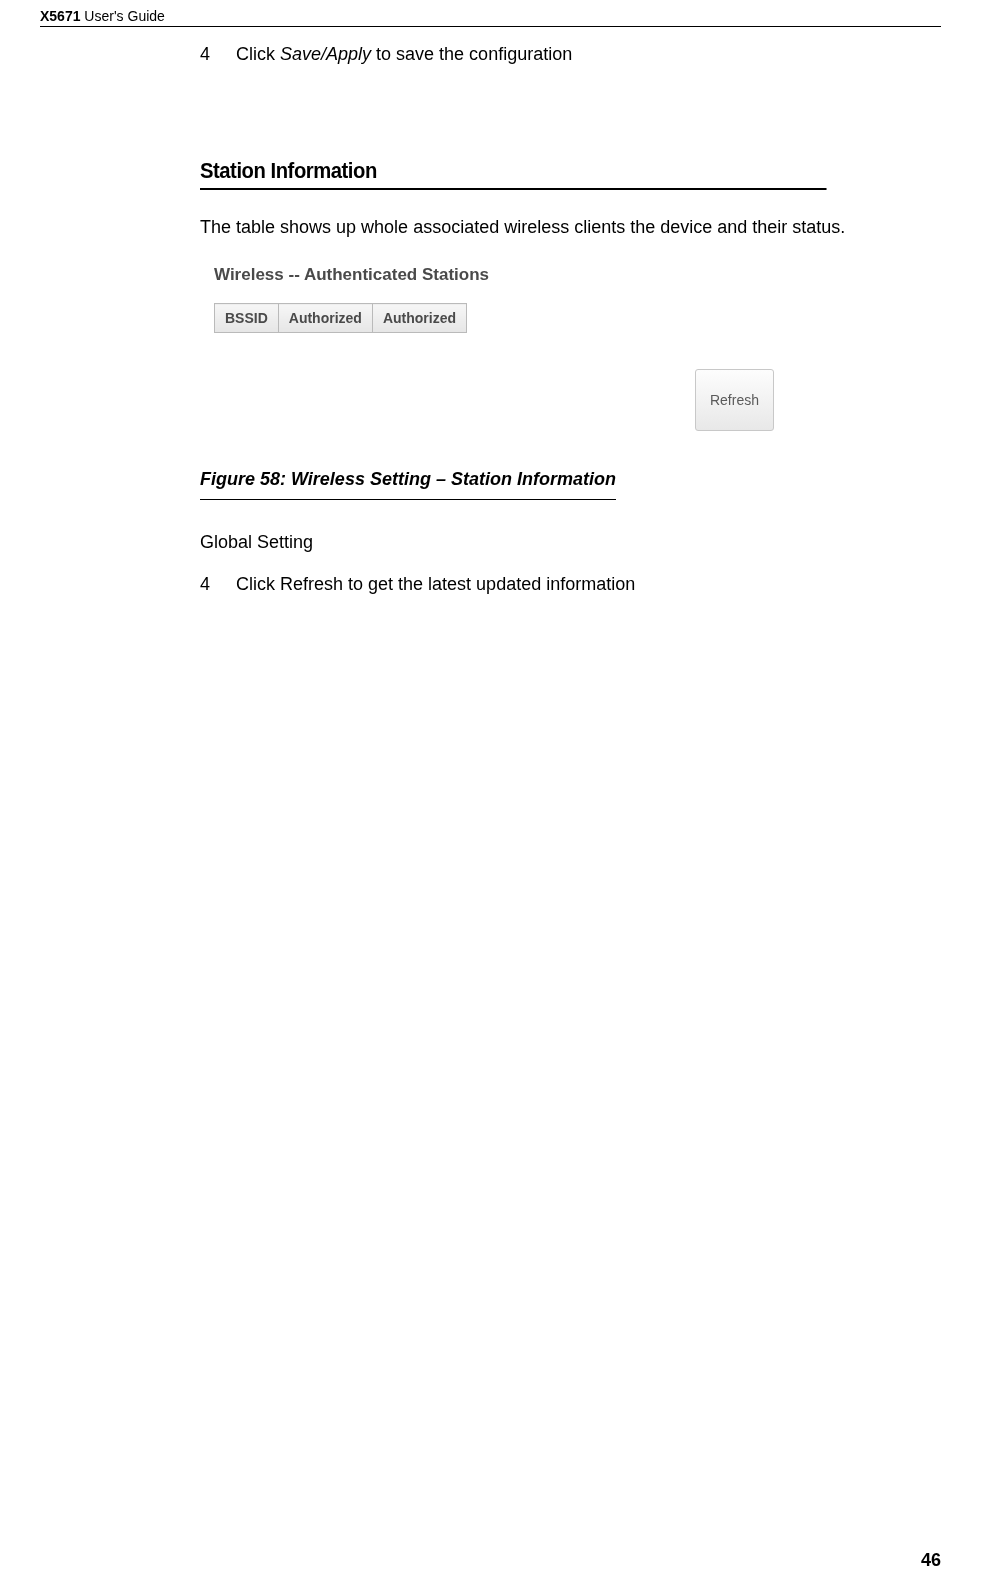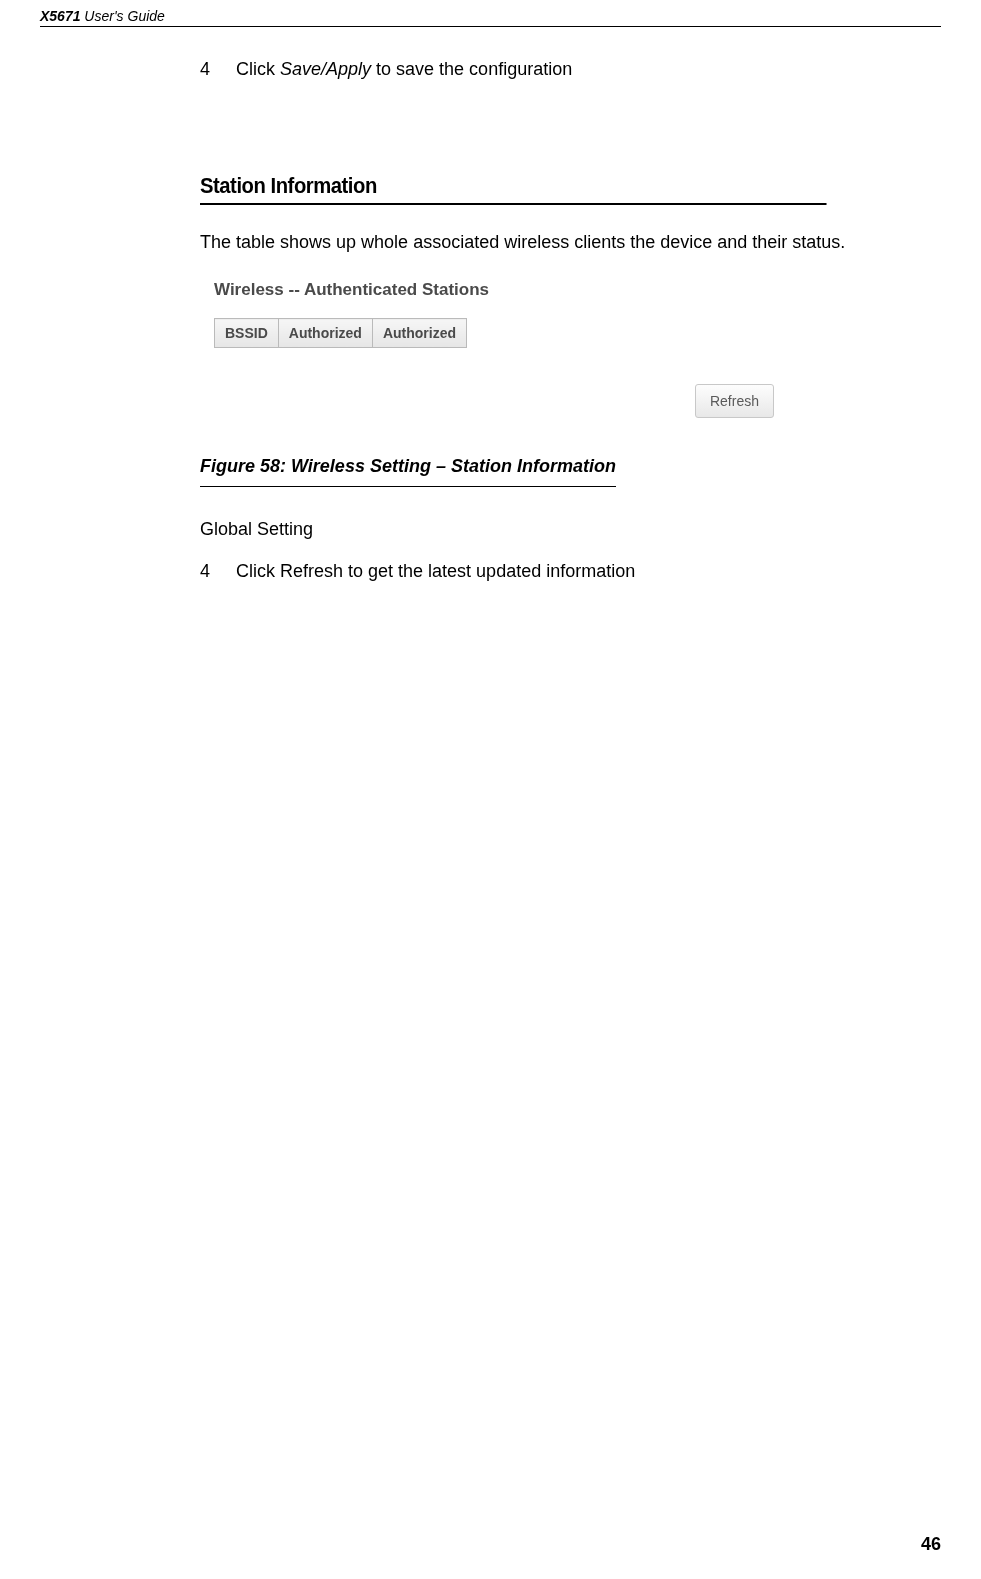--- a/index.html
+++ b/index.html
@@ -12,24 +12,23 @@
       height: 1579px;
       position: relative;
       box-sizing: border-box;
     }
     .page {
       padding: 0 40px;
       box-sizing: border-box;
     }
     .header {
       font-size: 14px;
-      font-style: italic;
       padding: 8px 0 2px 0;
       border-bottom: 1px solid #000;
-      margin-bottom: 29px;
+      margin-bottom: 14px;
     }
     .header .bold {
       font-weight: bold;
     }
     .content {
       padding-left: 160px;
       padding-right: 60px;
     }
     .list-row {
       display: flex;
@@ -91,40 +90,40 @@
       display: flex;
       justify-content: flex-end;
       margin-top: 36px;
     }
     .ss-refresh-btn {
       background: linear-gradient(#fdfdfd, #e8e8e8);
       border: 1px solid #c8c8c8;
       border-radius: 3px;
       color: #5a5a5a;
       font-size: 14px;
-      padding: 8px 14px;
+      padding: 22px 14px;
       cursor: pointer;
       font-family: inherit;
     }
     .figure-caption {
       font-weight: bold;
       font-style: italic;
       font-size: 18px;
       margin-top: 38px;
       border-bottom: 1px solid #000;
       display: inline-block;
       padding-bottom: 9px;
     }
     .sub-para {
       font-size: 18px;
       margin-top: 32px;
     }
     .page-number {
       position: absolute;
-      bottom: 24px;
+      bottom: 8px;
       right: 40px;
       font-weight: bold;
       font-size: 18px;
     }
   </style>
 </head>
 <body>
 
 <div class="page">
   <div class="header">

